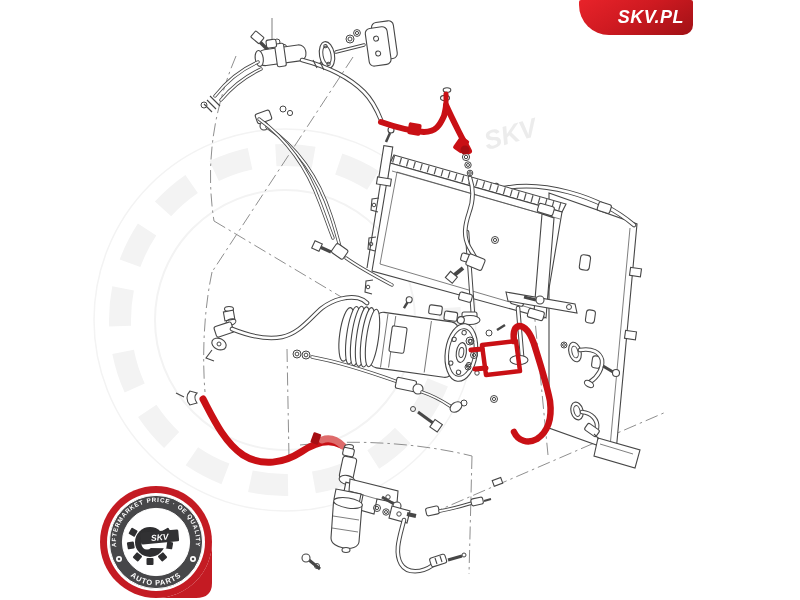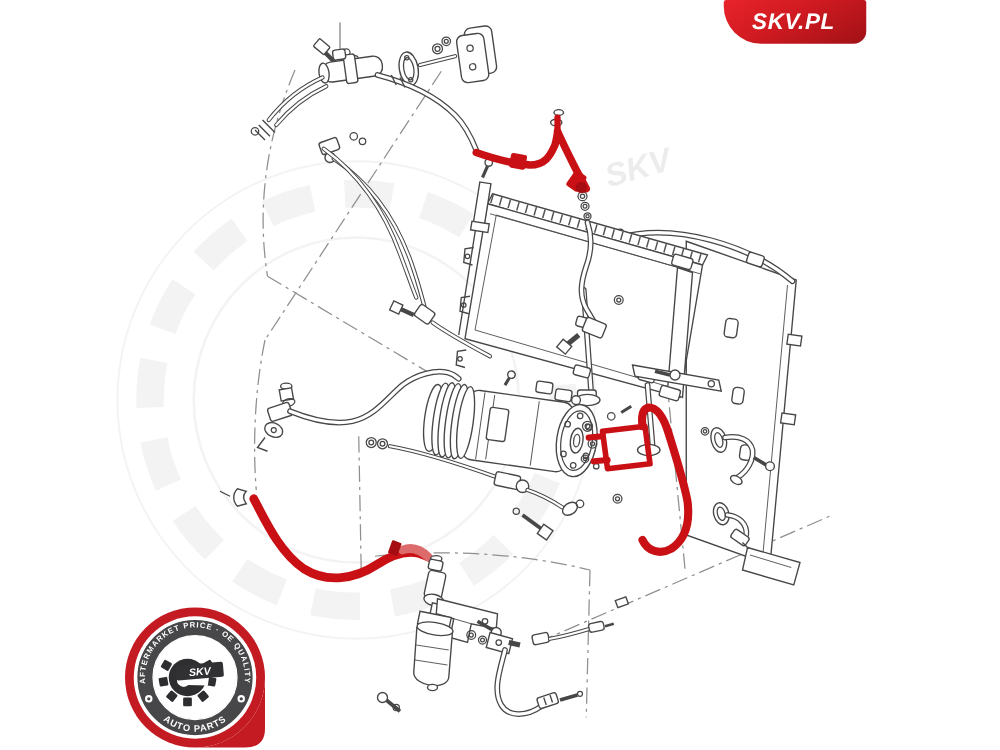--- a/index.html
+++ b/index.html
@@ -4,21 +4,21 @@
 <style>
   html,body{margin:0;padding:0;background:#fff;}
   .stage{position:relative;width:800px;height:600px;background:#ffffff;overflow:hidden;
          font-family:"Liberation Sans",sans-serif;}
   .stage svg{position:absolute;left:0;top:0;}
   
   .brand-badge{position:absolute;left:579px;top:0;width:114px;height:35px;
     background:linear-gradient(150deg,#e8232a 0%,#cf1a21 45%,#a01116 100%);
     border-radius:2px 2px 10px 30px;
     color:#fff;font-weight:bold;font-style:italic;font-size:18px;letter-spacing:.5px;
-    line-height:34px;text-align:right;padding-right:25px;box-sizing:border-box;}
+    line-height:34px;text-align:right;padding-right:9px;box-sizing:border-box;}
   
   .ln{stroke:#474747;stroke-width:1.1;fill:none;}
   .lnt{stroke:#474747;stroke-width:.7;fill:none;}
   .fw{fill:#ffffff;stroke:#474747;stroke-width:1.1;}
   .rg{fill:none;stroke:#474747;stroke-width:1;}
   .ph{stroke:#8f8f8f;stroke-width:1;fill:none;stroke-dasharray:13 4 2.5 4;}
   .tube-o{stroke:#474747;stroke-width:4.6;fill:none;stroke-linecap:round;}
   .tube-i{stroke:#ffffff;stroke-width:2.6;fill:none;stroke-linecap:round;}
   .tube2-o{stroke:#474747;stroke-width:3.4;fill:none;stroke-linecap:round;}
   .tube2-i{stroke:#ffffff;stroke-width:1.8;fill:none;stroke-linecap:round;}

